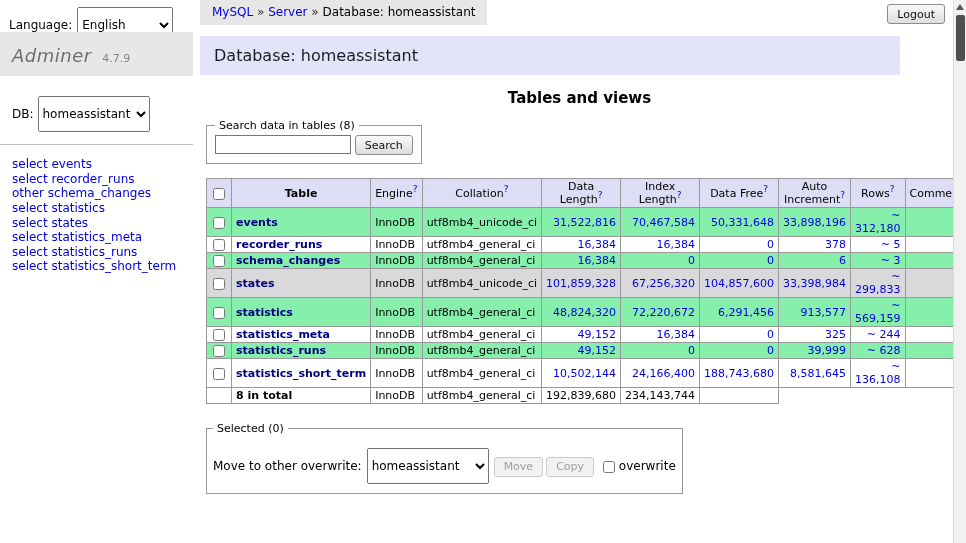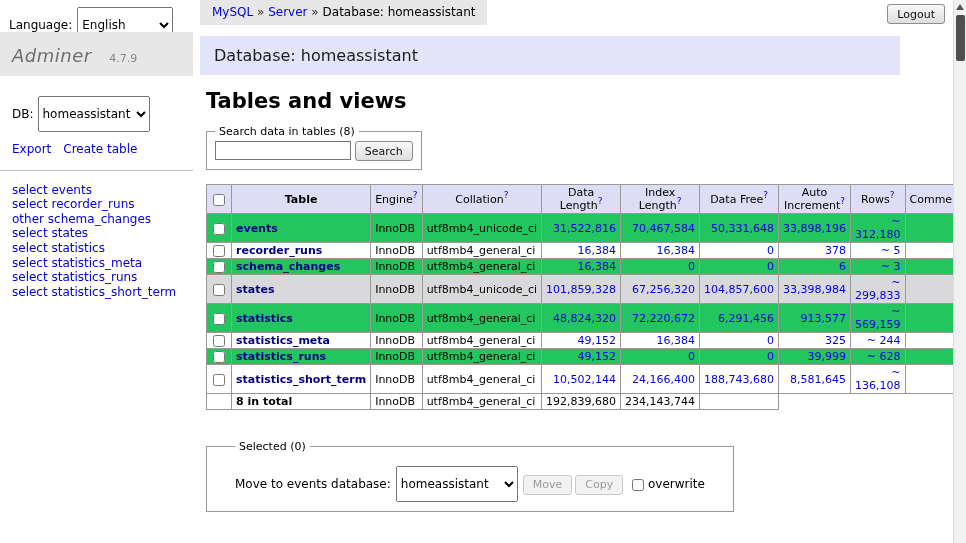--- a/index.html
+++ b/index.html
@@ -15,21 +15,21 @@
   
   .lang-row { position: absolute; top: 0; left: 0; width: 193px; height: 32px; padding: 7px 0 0 9px; background: #fff; }
   .lang-row label { margin-right: 5px; }
   select { font-family: inherit; font-size: 12px; height: 36px; }
   .lang-row select { width: 96px; }
 
   
   .sidebar { position: absolute; top: 32px; left: 0; width: 193px; bottom: 0; background: #fff; }
   .sidebar h1 { margin: 0; background: #e7e7e7; padding: 8px 12px; font-weight: normal; }
   .brand { font-style: italic; color: #6e6e6e; font-size: 18px; letter-spacing: .5px; }
-  .ver { font-size: 11px; color: #858585; margin-left: 10px; text-align: right; }
+  .ver { font-size: 11px; color: #858585; margin-left: 3px; text-align: right; }
   .sidebar-body { padding: 20px 12px 0; }
   .db-row select { width: 112px; margin-left: 4px; }
   .ops { margin: 10px 0 0; }
   .ops span { display: block; line-height: 1.3; }
   .ops a { margin-right: 12px; }
   .sidebar hr { border: 0; border-top: 1px solid #bdbdbd; margin: 12px -12px 9px; }
   .tlinks a { display: block; line-height: 1.22; }
 
   
   .main { position: absolute; left: 193px; top: 0; right: 13px; bottom: 0; overflow: hidden; background: #fff; }
@@ -40,47 +40,47 @@
     font-family: inherit; font-size: 11px; padding: 2px 9px;
     background: linear-gradient(#f9f9f9, #dedede); border: 1px solid #8c8c8c;
     border-radius: 3px; color: #111; cursor: pointer; height: 20px;
   }
   .btn[disabled] { color: #9d9d9d; border-color: #c9c9c9; background: #f2f2f2; cursor: default; }
   .main-content { margin: 11px 0 0 7px; }
   h2 { margin: 0; width: 700px; background: #e3e3fa; font-weight: normal; font-size: 16px; padding: 10px 14px; color: #1d1d1d; }
   .section { padding-left: 6px; }
   .actions { margin: 15px 0 0; }
   .actions a { margin-right: 20px; }
-  h3 { font-size: 21px; margin: 14px 0 8px; color: #000; }
+  h3 { font-size: 15px; margin: 14px 0 8px; color: #000; text-align: center; }
 
   fieldset { border: 1px solid #999; margin: 0; }
   legend { font-size: 11px; padding: 0 4px; }
   .search-fs { display: inline-block; padding: 3px 8px 8px; margin-top: 4px; }
   .txt { width: 136px; height: 19px; border: 1px solid #767676; font-size: 12px; padding: 1px 3px; font-family: inherit; }
 
   table { border-collapse: collapse; margin-top: 14px; font-size: 11px; }
   th, td { border: 1px solid #999; padding: 1px 4px; height: 16px; }
   thead th, thead td { background: #ddddf5; text-align: center; }
   thead th { font-weight: bold; }
   thead td { font-weight: normal; }
   tbody th { text-align: left; font-weight: bold; background: transparent; }
-  tr.odd td, tr.odd th { background: #22c55e; }
+  tr.odd td, tr.odd th { background: #86efac; }
   tr.hl td, tr.hl th { background: #d9d9dc; }
   td.num { text-align: right; color: #0000e0; margin-left: 36px; }
   a.numlink { color: #0000e0; }
   a.tname { color: #000080; font-weight: bold; }
   sup { font-size: 9px; color: #0000e0; line-height: 0; }
   tr.total th { background: #fff; }
   tr.total td.num { color: #000; }
   .w-cb { width: 20px; } .w-name { width: 130px; } .w-eng { width: 48px; } .w-col { width: 100px; }
   .w-dl { width: 70px; } .w-il { width: 72px; } .w-df { width: 68px; } .w-ai { width: 80px; }
   .w-rows { width: 58px; } .w-com { width: 54px; }
   input[type="checkbox"] { margin: 0 2px; vertical-align: middle; width: 12px; height: 12px; }
 
-  .sel-fs { display: inline-block; padding: 4px 28px 9px; margin-top: 30px; }
+  .sel-fs { display: inline-block; padding: 4px 6px 9px; margin-top: 18px; }
   .btnrow { margin-top: 2px; }
   .btnrow .btn { margin-right: 4px; }
   .moverow { margin-top: 9px; }
   .moverow select { width: 122px; margin: 0 5px; }
   .moverow .btn { margin-right: 3px; }
   .moverow .ow-label { margin-left: 2px; }
 
   
   .vscroll { position: absolute; right: 0; top: 0; width: 13px; bottom: 0; background: #f1f1f1; border-left: 1px solid #dcdcdc; }
   .arr { position: absolute; top: 4px; left: 2px; width: 0; height: 0;
@@ -99,29 +99,28 @@
   <div class="sidebar">
     <h1>
       <span class="brand">Adminer</span>
       <span class="ver">4.7.9</span>
     </h1>
     <div class="sidebar-body">
       <div class="db-row">
         <label>DB:</label><select><option>homeassistant</option></select>
       </div>
       <p class="ops">
-        <span><a class="link">Export</a><a class="link">Create table</a></span>
       </p>
       <hr>
       <p class="tlinks">
           <a class="link">select events</a>
           <a class="link">select recorder_runs</a>
           <a class="link">other schema_changes</a>
+          <a class="link">select statistics</a>
           <a class="link">select states</a>
-          <a class="link">select statistics</a>
           <a class="link">select statistics_meta</a>
           <a class="link">select statistics_runs</a>
           <a class="link">select statistics_short_term</a>
         </p>
     </div>
   </div>
 
   <div class="main">
     <span class="breadcrumb"><a class="link">MySQL</a><span class="sep"> » </span><a class="link">Server</a><span class="sep"> » </span><span>Database: homeassistant</span></span>
     <button class="btn logout">Logout</button>
@@ -259,21 +258,21 @@
                 <td class="num">192,839,680</td>
                 <td class="num">234,143,744</td>
                 <td></td>
               </tr>
             </tbody>
         </table>
 
         <fieldset class="sel-fs">
           <legend>Selected (0)</legend>
           <div class="moverow">
-            <span>Move to events database:</span><select><option>homeassistant</option></select><button class="btn" disabled="">Move</button><button class="btn" disabled="">Copy</button>
+            <span>Move to other overwrite:</span><select><option>homeassistant</option></select><button class="btn" disabled="">Move</button><button class="btn" disabled="">Copy</button>
             <input type="checkbox" id="ow" style=""><label for="ow" class="ow-label">overwrite</label>
           </div>
         </fieldset>
 
         
 
         
         
 
         

